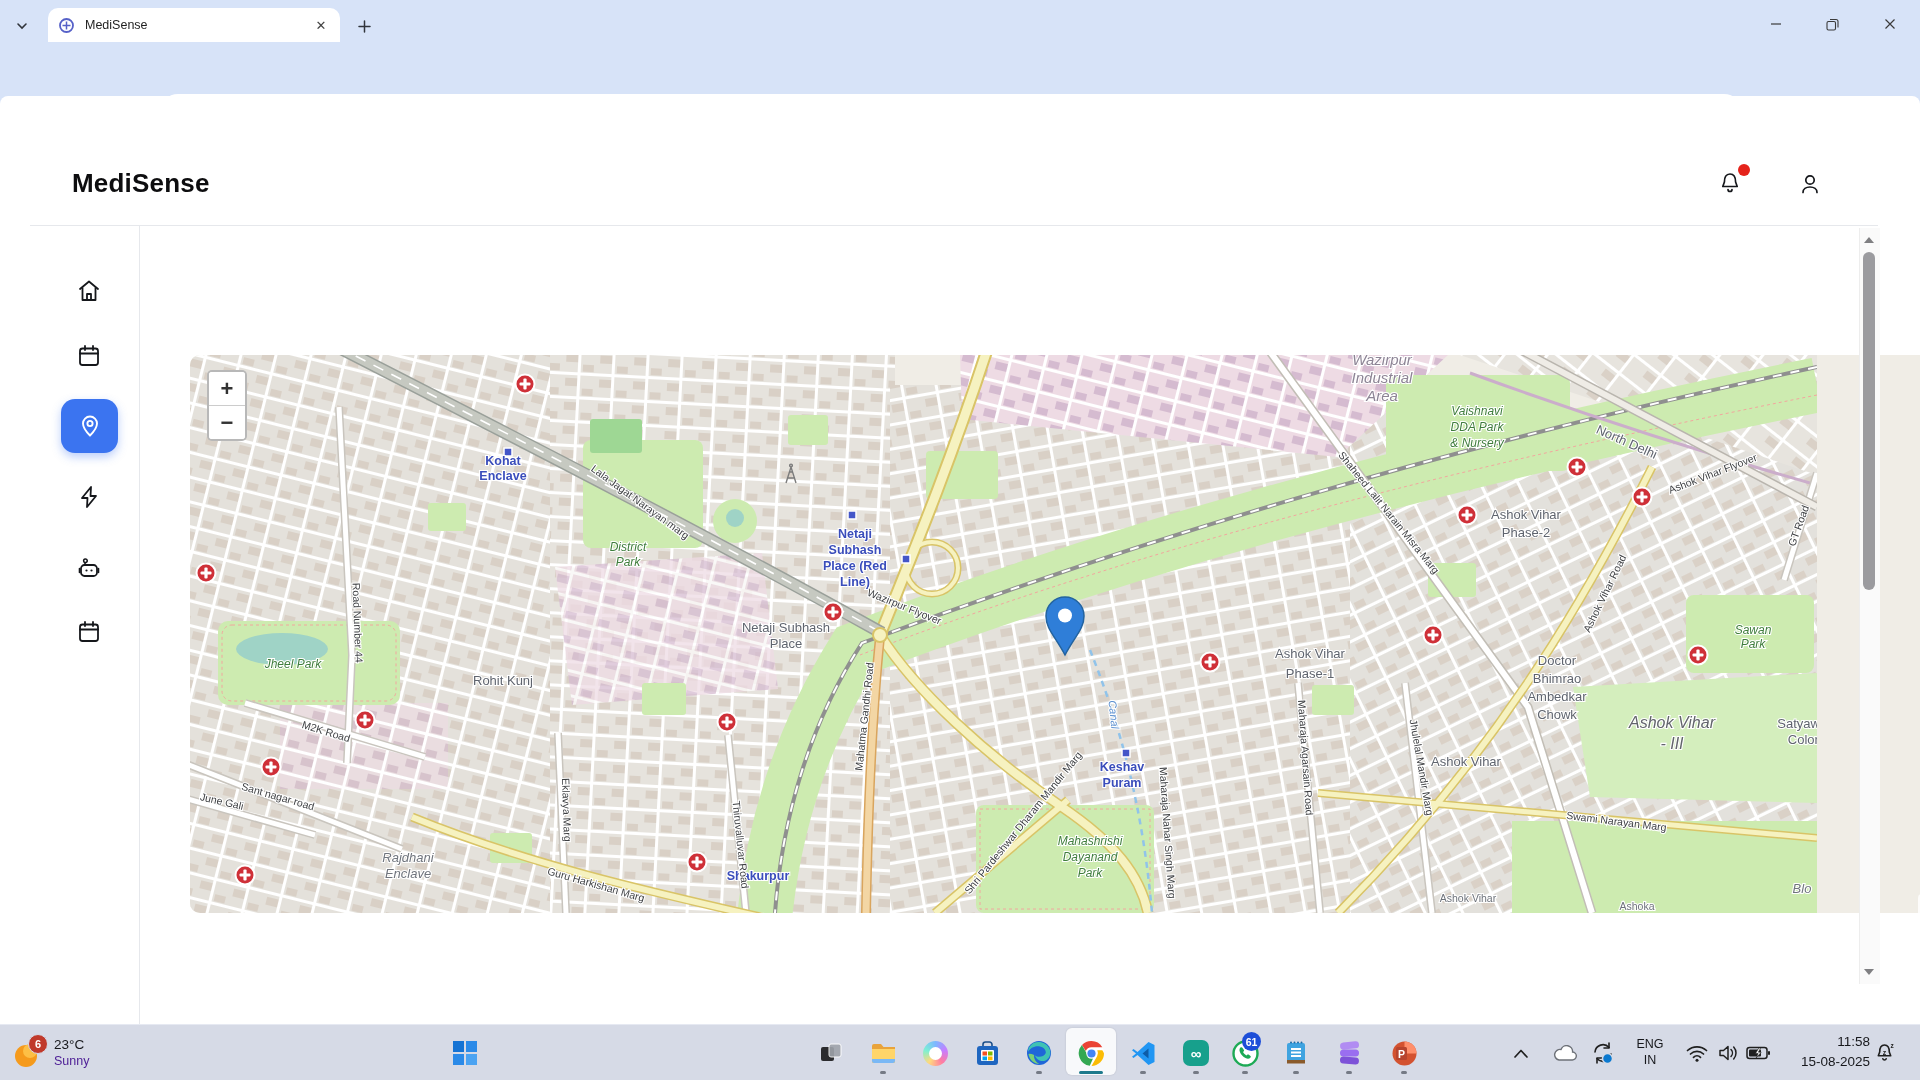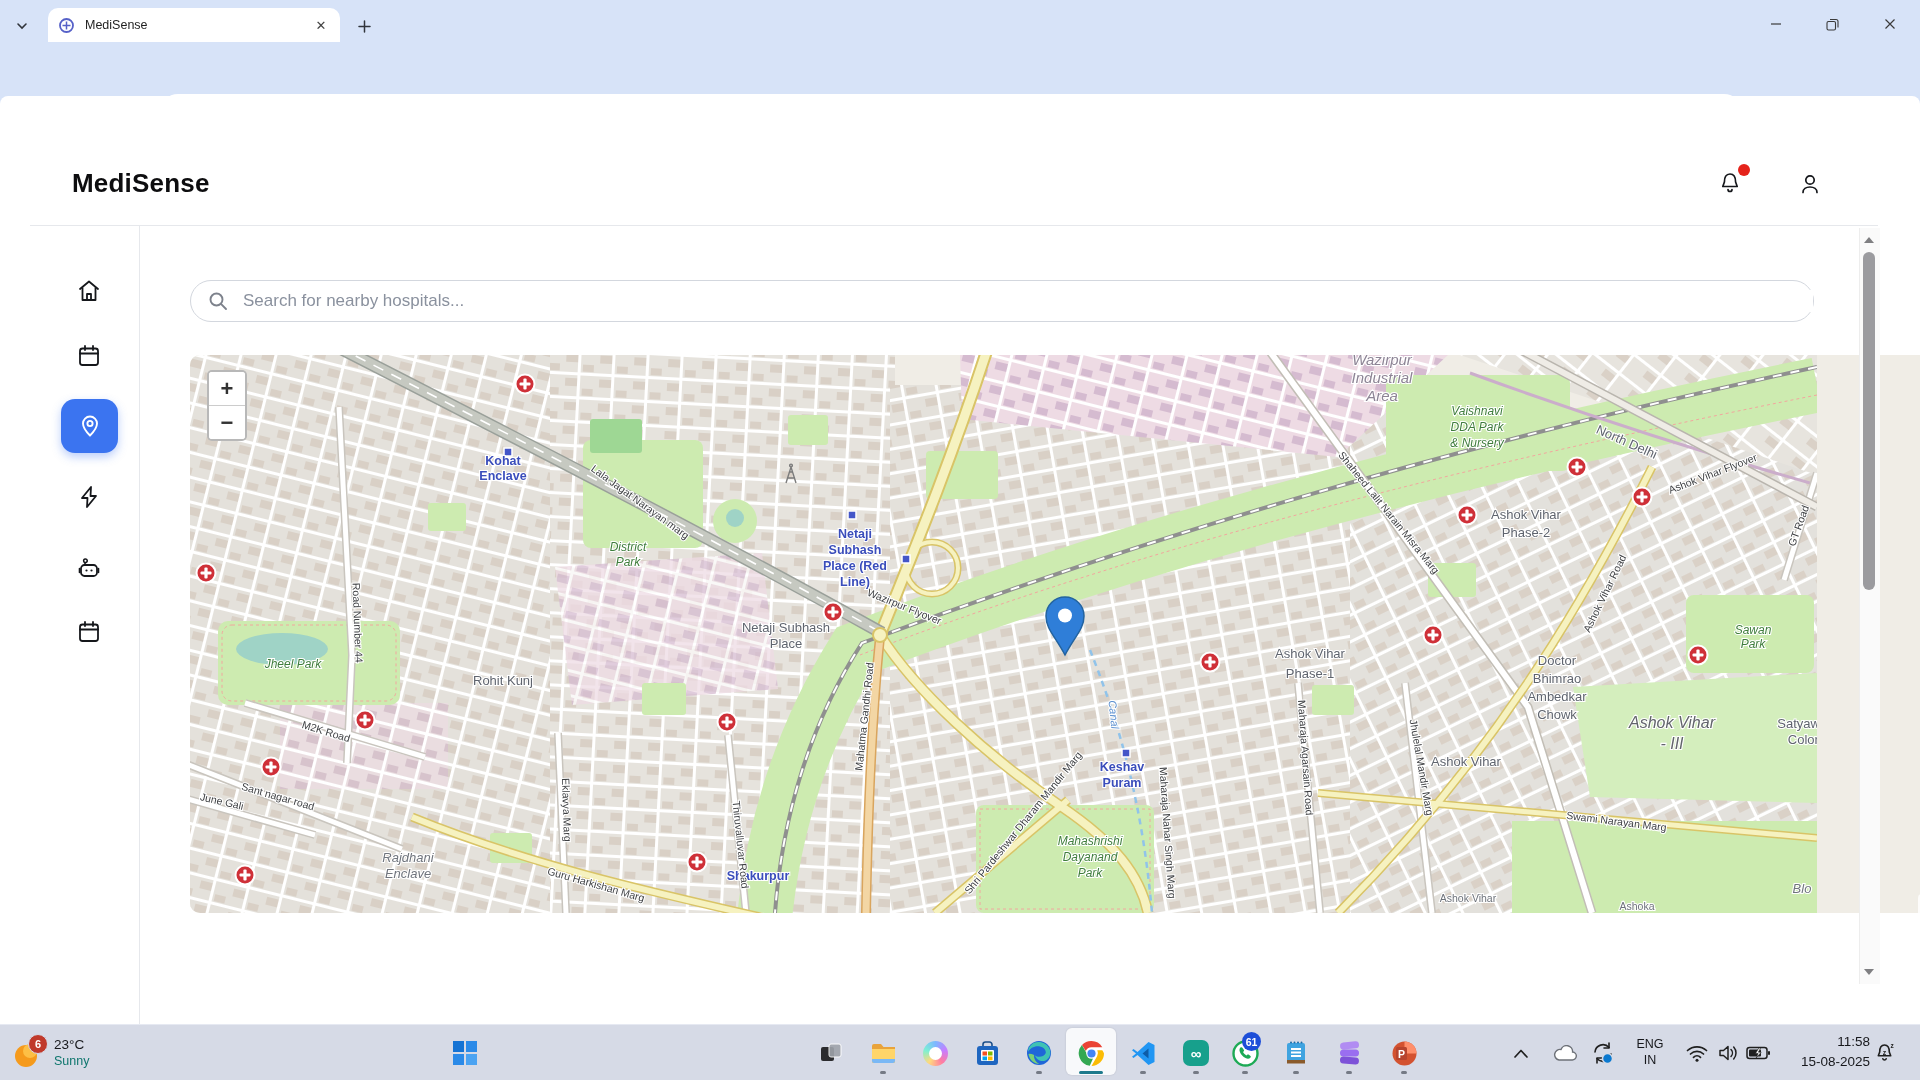--- a/index.html
+++ b/index.html
@@ -70,21 +70,21 @@
   
   .taskbar{position:absolute;left:0;top:1024px;width:1920px;height:56px;background:#d6dae6;border-top:1px solid #e6e9f2;}
   .tb-ic{position:absolute;top:13px;width:30px;height:30px;display:flex;align-items:center;justify-content:center;}
   .tb-dot{position:absolute;top:46px;width:6px;height:3px;border-radius:2px;background:#757a85;}
   .tb-active{position:absolute;left:1066px;top:3px;width:50px;height:47px;background:rgba(255,255,255,.82);
              border-radius:6px;box-shadow:0 0 2px rgba(0,0,0,.15);}
   .tb-underline{position:absolute;left:1079px;top:46px;width:24px;height:3px;border-radius:2px;background:#1d7a8c;}
   .tb-weather{position:absolute;left:12px;top:4px;display:flex;align-items:center;height:48px;}
   .tb-wx-txt{margin-left:8px;line-height:1.25;}
   .tb-wx-temp{font-size:13.5px;color:#17181c;}
-  .tb-wx-cond{font-size:12.5px;color:#0f766e;}
+  .tb-wx-cond{font-size:12.5px;color:#4c1d95;}
   .badge{position:absolute;border-radius:50%;color:#fff;display:flex;align-items:center;justify-content:center;font-weight:bold;}
   .tb-search{position:absolute;left:500px;top:11px;width:258px;height:34px;background:#ffffff;border:1px solid #c9cede;
              border-radius:17px;display:flex;align-items:center;box-sizing:border-box;}
   .tb-search span{font-size:15px;color:#3f4550;margin-left:8px;flex:1;}
   .tray-txt{position:absolute;text-align:center;font-size:12.5px;color:#17181c;line-height:1.3;}
   .clock{position:absolute;right:50px;top:7px;text-align:right;font-size:13.5px;color:#17181c;line-height:1.45;}
 </style>
 </head>
 <body>
 
@@ -249,27 +249,20 @@
       <path d="M3.5 13.5v4M22.5 13.5v4" stroke="#15171b" stroke-width="1.6" stroke-linecap="round"></path>
     </svg>
   </button>
   <button class="side-item" style="top:512px">
     <svg width="26" height="26" viewBox="0 0 26 26" fill="none">
       <rect x="4" y="5.5" width="18" height="16.5" rx="2.5" stroke="#15171b" stroke-width="1.8"></rect>
       <path d="M4 10.5h18M9 3v4M17 3v4" stroke="#15171b" stroke-width="1.8" stroke-linecap="round"></path>
     </svg>
   </button>
 
-  <div class="searchbar">
-    <svg width="22" height="22" viewBox="0 0 22 22" fill="none" style="margin-left:16px">
-      <circle cx="9.5" cy="9.5" r="6" stroke="#7d828c" stroke-width="1.9"></circle>
-      <path d="M14.2 14.2L19 19" stroke="#7d828c" stroke-width="1.9" stroke-linecap="round"></path>
-    </svg>
-    <input type="text" placeholder="Search for nearby hospitals..." style="">
-  </div>
 
   <div class="map">
     <svg id="mapsvg" width="1627" height="558" viewBox="0 0 1627 558">
       <defs>
         <pattern id="g1" width="34" height="24" patternUnits="userSpaceOnUse" patternTransform="rotate(14)">
           <rect width="34" height="24" fill="#e4e1db"></rect>
             <rect x="2" y="3" width="13" height="8" fill="#d9d0c6"></rect>
           <rect x="19" y="13" width="11" height="7" fill="#d9d0c6"></rect>
           <rect y="21" width="34" height="3" fill="#fff"></rect>
             <rect x="14" width="3" height="24" fill="#fff"></rect>

